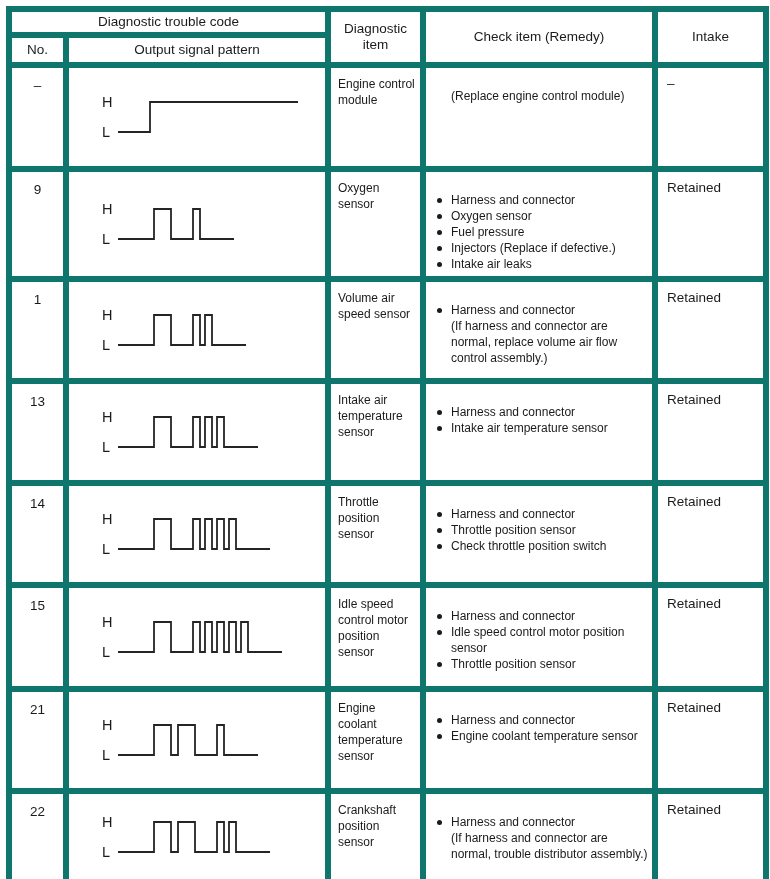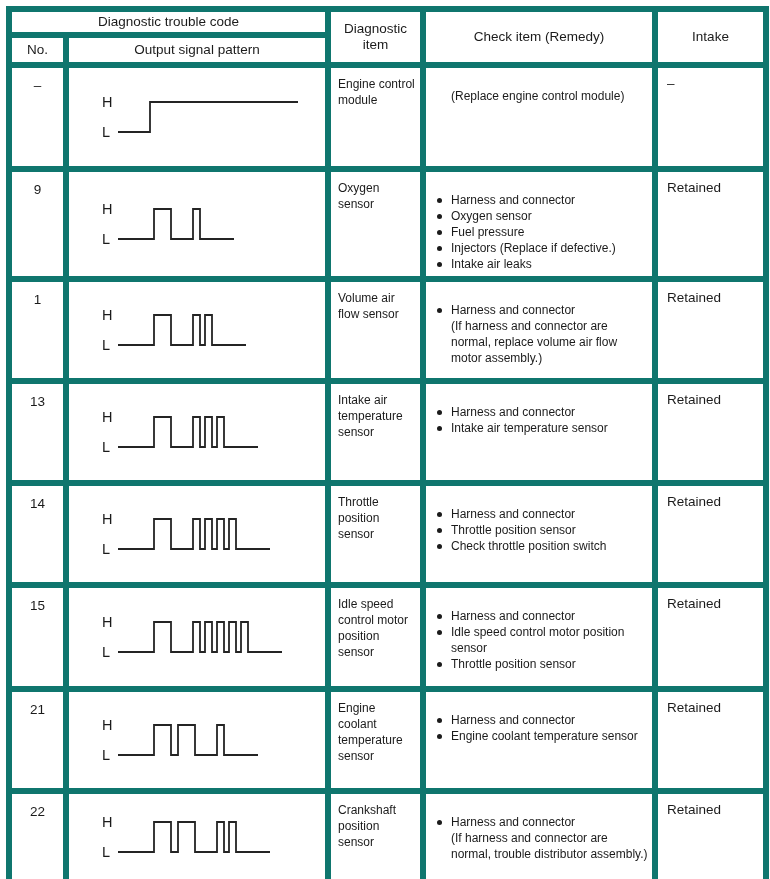--- a/index.html
+++ b/index.html
@@ -178,30 +178,30 @@
     </tr>
     <tr>
       <td class="no-cell">1</td>
       <td class="pattern-cell">
           <svg class="wave" width="240" height="60" viewBox="0 0 240 60">
             <text x="0" y="20" class="wave-label">H</text>
             <text x="0" y="50" class="wave-label">L</text>
             <path d="M16 45 h36 V15 h17 V45 h22 V15 h7 V45 h5 V15 h7 V45 h34" class="wave-line"></path>
           </svg>
         </td>
-      <td class="item-cell">Volume air flow sensor</td>
+      <td class="item-cell">Volume air speed sensor</td>
       <td class="check-cell">
           <div class="check-list">
             <div class="check-line">
               <span class="bullet"></span>
               <span class="check-text">Harness and connector</span>
             </div>
             <div class="check-line">
               <span class="bullet hidden"></span>
-              <span class="check-text">(If harness and connector are normal, replace volume air flow motor assembly.)</span>
+              <span class="check-text">(If harness and connector are normal, replace volume air flow control assembly.)</span>
             </div>
           </div>
         </td>
       <td class="memory-cell">Retained</td>
     </tr>
     <tr>
       <td class="no-cell">13</td>
       <td class="pattern-cell">
           <svg class="wave" width="240" height="60" viewBox="0 0 240 60">
             <text x="0" y="20" class="wave-label">H</text>

